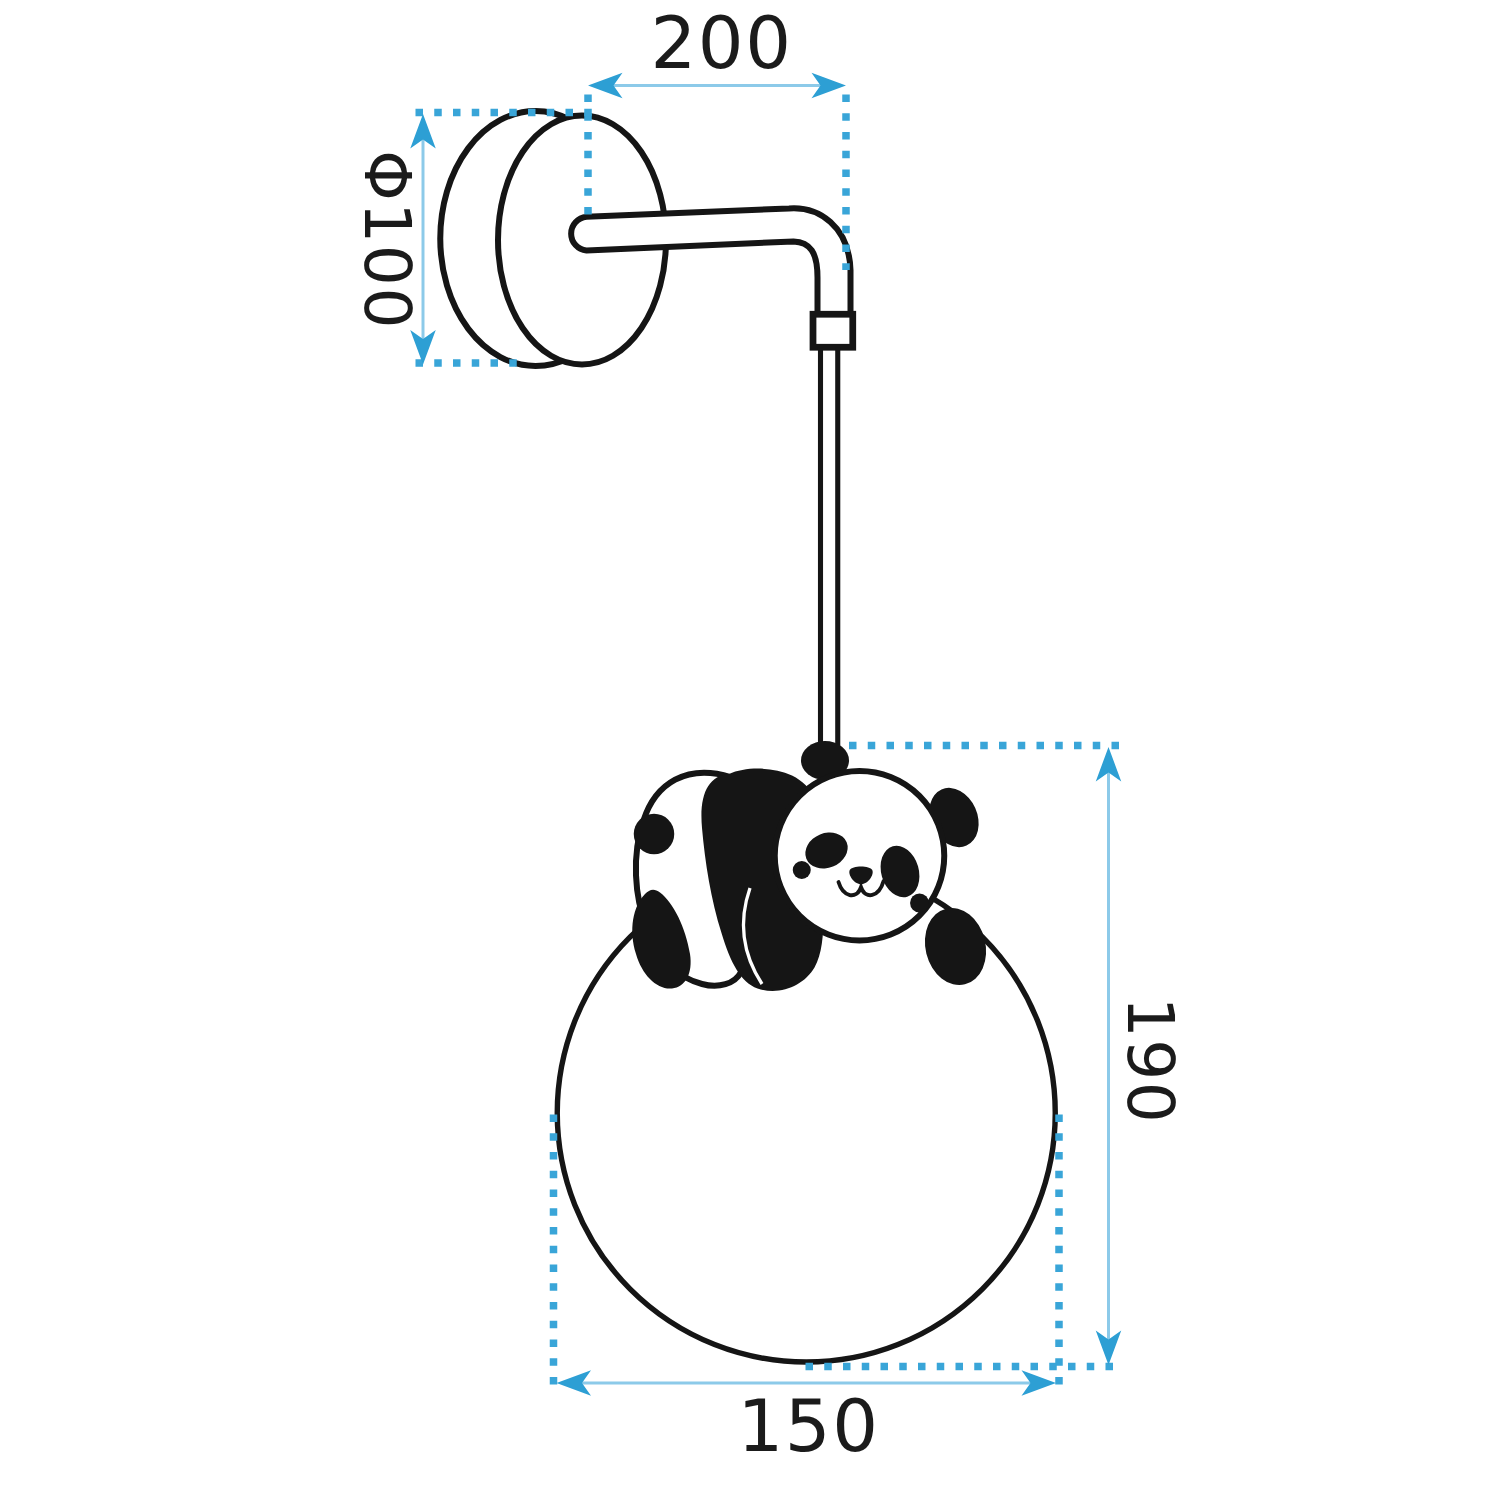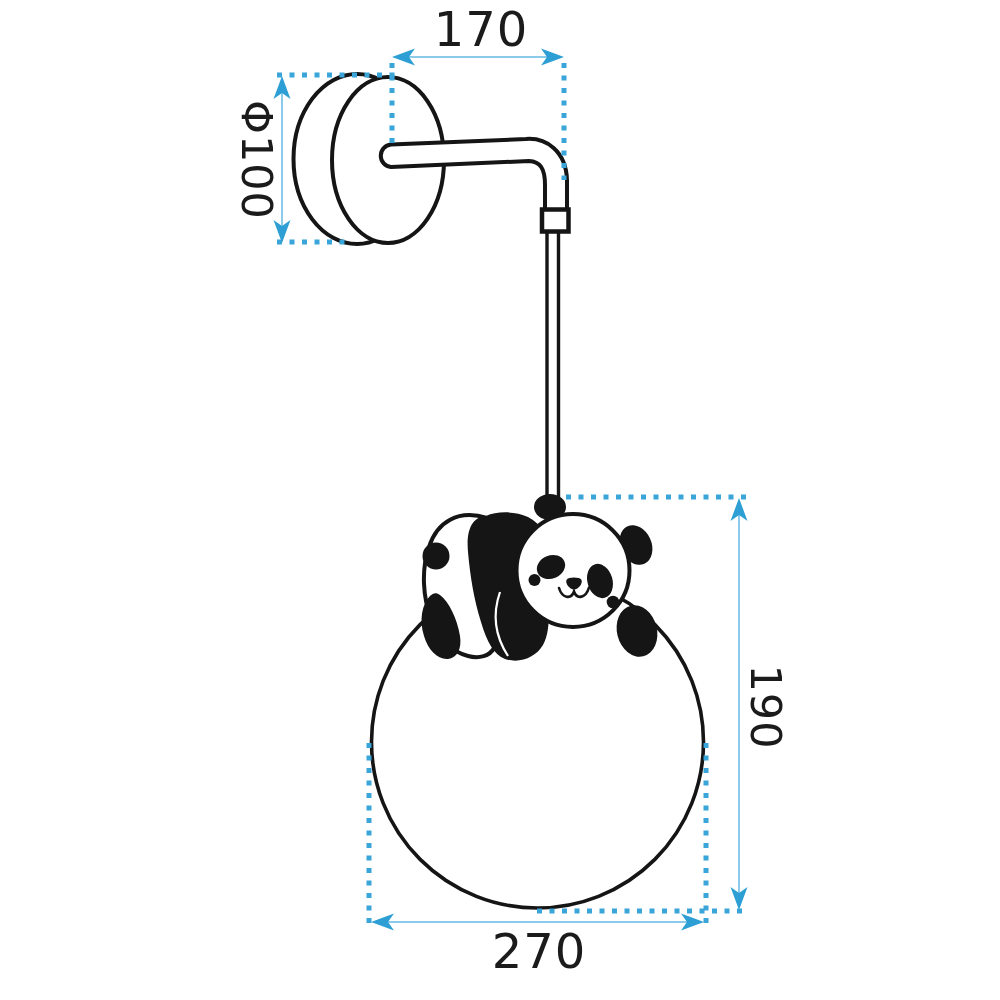--- a/index.html
+++ b/index.html
@@ -104,21 +104,21 @@
 
     <g>
       <line x1="369" y1="743" x2="369" y2="928" stroke="#39a5d8" stroke-width="5" stroke-dasharray="5 7.5"></line>
       <line x1="706" y1="743" x2="706" y2="928" stroke="#39a5d8" stroke-width="5" stroke-dasharray="5 7.5"></line>
       <line x1="378" y1="922" x2="697" y2="922" stroke="#8ccae9" stroke-width="2"></line>
       <polygon points="371,922 394,913.5 388,922 394,930.5" fill="#2d9fd4"></polygon>
       <polygon points="704,922 681,913.5 687,922 681,930.5" fill="#2d9fd4"></polygon>
     </g>
   </svg>
 
-  <div class="dim-label" style="left:481px; top:29px;">170</div>
+  <div class="dim-label" style="left:481px; top:29px;">200</div>
 
   <div class="dim-label rotated" style="left:257px; top:160px;">Φ100</div>
 
   <div class="dim-label rotated" style="left:766px; top:707px;">190</div>
 
-  <div class="dim-label" style="left:539px; top:951px;">270</div>
+  <div class="dim-label" style="left:539px; top:951px;">150</div>
 
 </div>
 
 </body></html>

